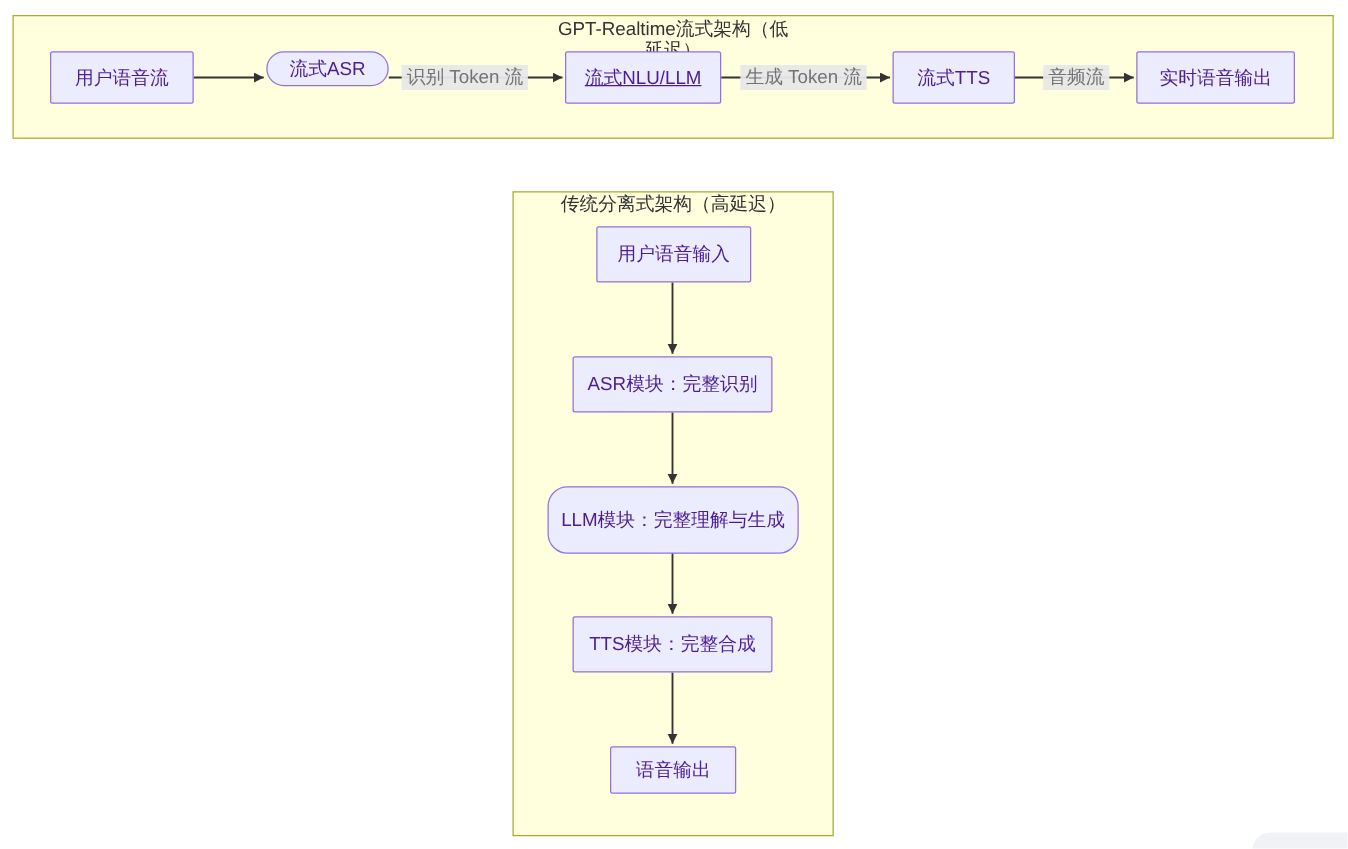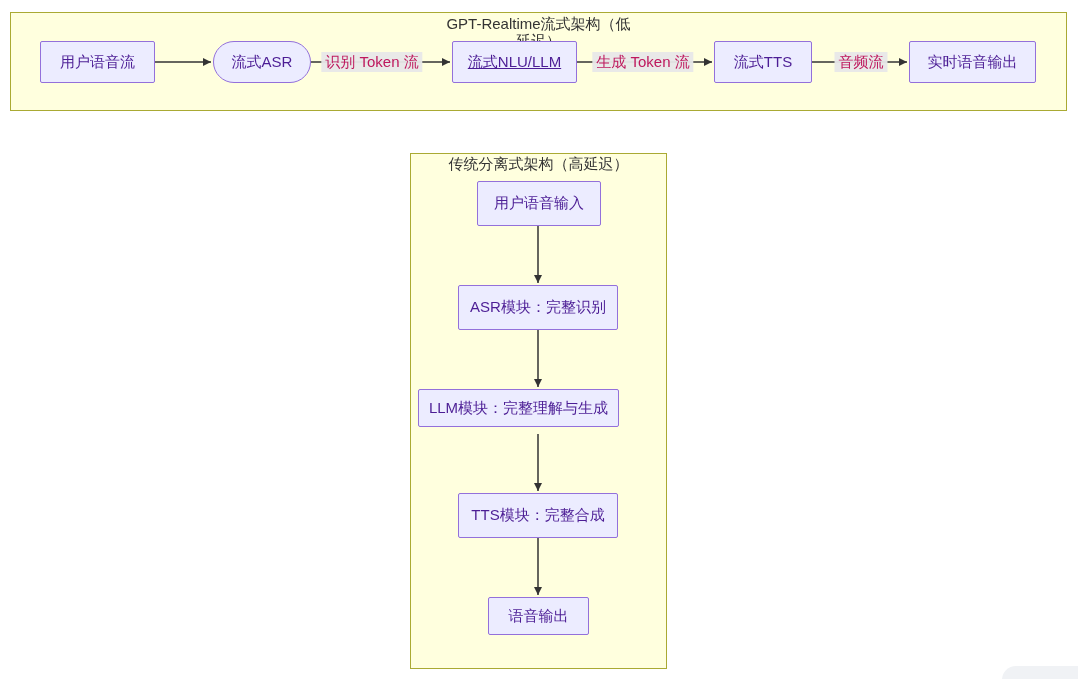--- a/index.html
+++ b/index.html
@@ -58,35 +58,35 @@
     color: #4c1d95;
     white-space: nowrap;
     z-index: 4;
   }
   .edge-label {
     position: absolute;
     transform: translate(-50%, -50%);
     background: rgba(232,232,232,0.95);
     padding: 1px 4px;
     font-size: 15px;
-    color: #be185d;
+    color: #737373;
     white-space: nowrap;
     z-index: 3;
     line-height: 18px;
   }
   
   .n-t1 { left: 40px;  top: 41px; width: 115px; height: 42px; }
-  .n-t2 { left: 213px; top: 41px; width: 98px;  height: 42px; border-radius: 21px; }
+  .n-t2 { left: 213px; top: 41px; width: 98px;  height: 28px; border-radius: 21px; }
   .n-t3 { left: 452px; top: 41px; width: 125px; height: 42px; text-decoration: underline; }
   .n-t4 { left: 714px; top: 41px; width: 98px;  height: 42px; text-align: right; }
   .n-t5 { left: 909px; top: 41px; width: 127px; height: 42px; text-align: center; }
   
   .n-b1 { left: 477px; top: 181px; width: 124px; height: 45px; }
   .n-b2 { left: 458px; top: 285px; width: 160px; height: 45px; }
-  .n-b3 { left: 418px; top: 389px; width: 201px; height: 38px; }
+  .n-b3 { left: 438px; top: 389px; width: 201px; height: 54px; border-radius: 16px; }
   .n-b4 { left: 458px; top: 493px; width: 160px; height: 45px; }
   .n-b5 { left: 488px; top: 597px; width: 101px; height: 38px; }
   
   .el-1 { left: 372px; top: 62px; }
   .el-2 { left: 643px; top: 62px; }
   .el-3 { left: 861px; top: 62px; }
   .widget-corner {
     position: absolute;
     left: 1002px;
     top: 666px;

